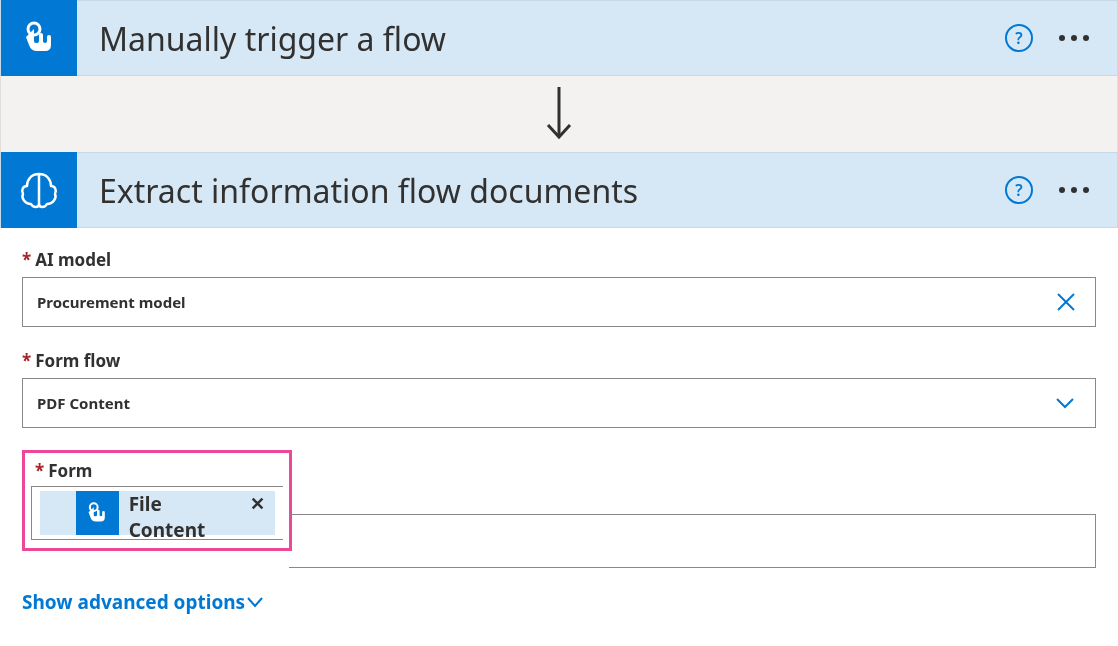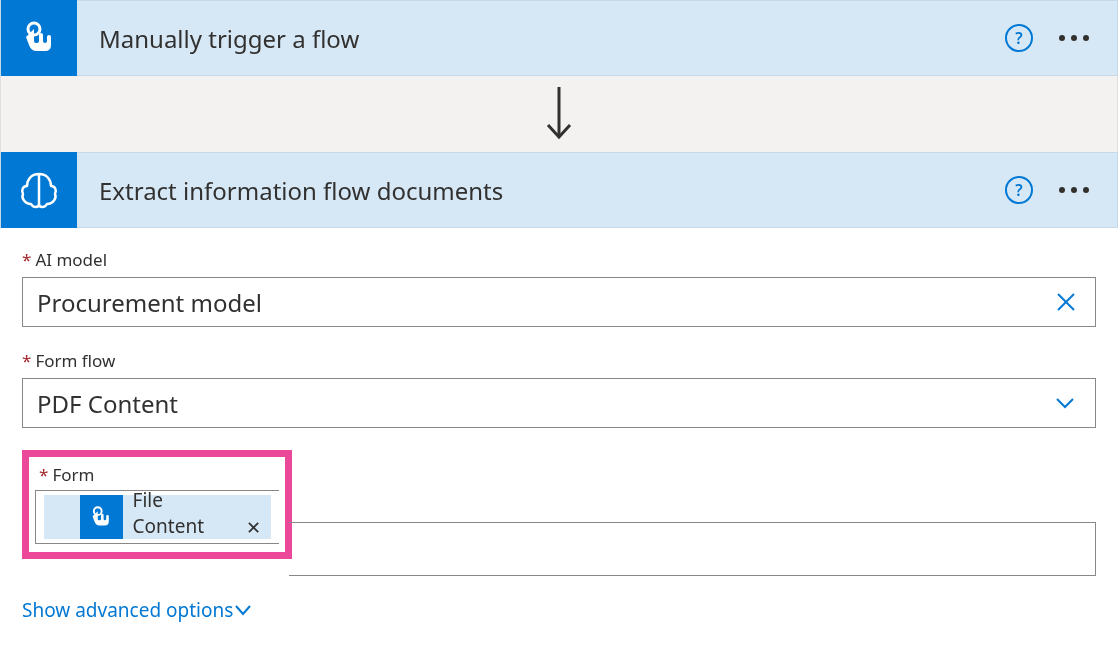--- a/index.html
+++ b/index.html
@@ -23,21 +23,21 @@
     height: 76px;
     background: #0078d4;
     display: flex;
     align-items: center;
     justify-content: center;
     flex: 0 0 76px;
   }
   .card-header .title {
     flex: 1;
     padding-left: 22px;
-    font-size: 24px;
+    font-size: 32px;
     color: #323130;
     font-weight: 400;
   }
   .card-header .right-actions {
     display: flex;
     align-items: center;
     gap: 26px;
     padding-right: 28px;
   }
   .help-circle {
@@ -69,35 +69,36 @@
     background: #f3f2f1;
     display: flex;
     align-items: center;
     justify-content: center;
     border-left: 1px solid #e1dfdd;
     border-right: 1px solid #e1dfdd;
   }
   .arrow-down svg { display: block; }
   .form-body {
     padding: 20px 22px 8px 22px;
+    font-weight: bold;
   }
   .field-group { margin-bottom: 22px; }
   .field-label {
     font-size: 17px;
     color: #323130;
     margin-bottom: 6px;
   }
   .field-label .req { color: #a4262c; margin-right: 4px; }
   .input-box {
     border: 1px solid #8a8886;
     height: 50px;
     display: flex;
     align-items: center;
     padding: 0 14px;
-    font-size: 24px;
+    font-size: 15px;
     position: relative;
     background: #fff;
   }
   .input-box .value { flex: 1; }
   .input-box .clear-x {
     color: #0078d4;
     font-size: 22px;
     cursor: pointer;
     padding: 0 4px;
   }
@@ -108,21 +109,21 @@
   .token-input {
     border: 1px solid #8a8886;
     min-height: 54px;
     display: flex;
     align-items: center;
     padding: 4px 8px;
     gap: 6px;
   }
   .token {
     display: inline-flex;
-    align-items: flex-end;
+    align-items: flex-start;
     background: #d6e8f6;
     height: 44px;
     padding-right: 10px;
     font-size: 19px;
     padding-left: 36px;
   }
   .token .token-icon {
     width: 44px;
     height: 44px;
     background: #0078d4;
@@ -130,21 +131,21 @@
     align-items:center;
     justify-content:center;
     margin-right: 10px;
   }
   .token .token-close {
     margin-left: 10px;
     cursor: pointer;
     font-size: 18px;
   }
   .highlight-box {
-    border: 7px solid #ec4899;
+    border: 3px solid #ec4899;
     padding: 6px 6px 8px 6px;
     margin-bottom: 28px;
     width: 270px;
   }
   .highlight-box .field-label { margin-bottom: 4px; margin-left: 4px;}
   .highlight-row {
     display:flex;
     align-items:flex-end;
   }
   .form-extend {

